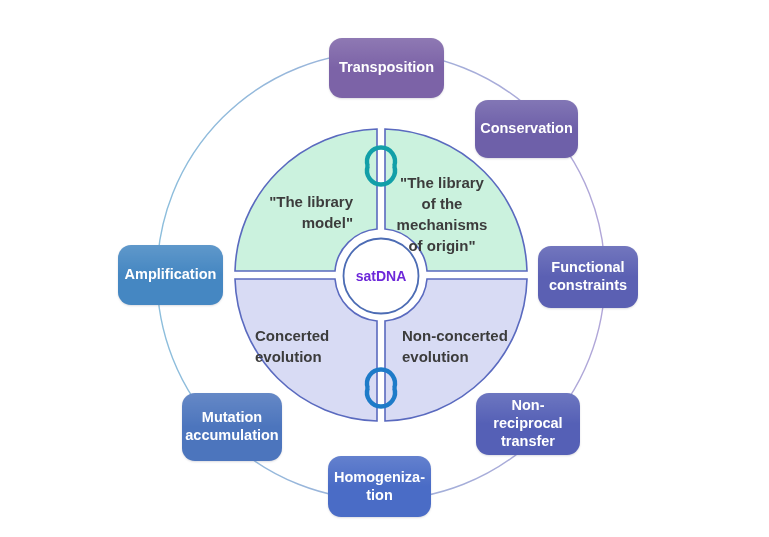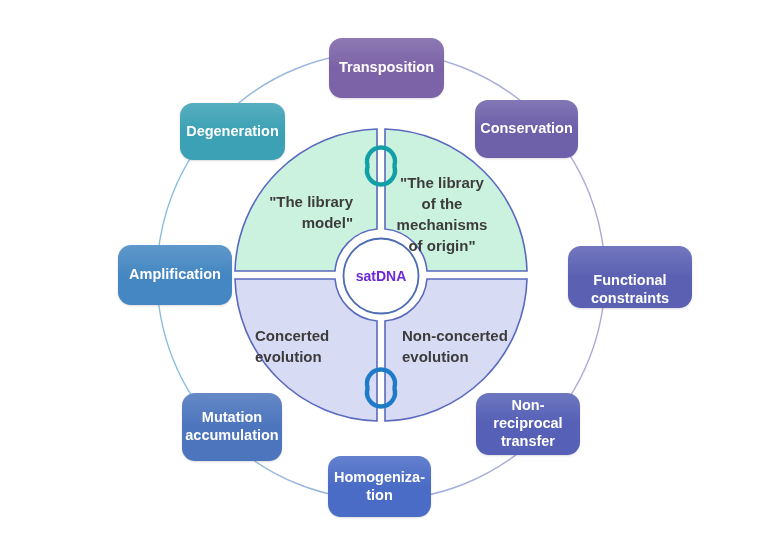--- a/index.html
+++ b/index.html
@@ -40,22 +40,22 @@
     border-radius:13px;
     display:flex; align-items:center; justify-content:center;
     color:#ffffff; font-weight:bold; font-size:14.5px;
     text-align:center; line-height:1.24; white-space:pre-line;
     background-image: linear-gradient(180deg, rgba(255,255,255,0.14), rgba(255,255,255,0) 50%);
     box-shadow: 0 1px 2px rgba(60,60,90,0.18);
   }
   .b-transposition   { left:329px; top:38px;  width:115px; height:60px; }
   .b-degeneration    { left:180px; top:103px; width:105px; height:57px; }
   .b-conservation    { left:475px; top:100px; width:103px; height:58px;text-align:center; }
-  .b-amplification   { left:118px; top:245px; width:114px; height:60px; }
-  .b-functional      { left:568px; top:246px; width:124px; height:62px;align-items:flex-end; }
+  .b-amplification   { left:118px; top:245px; width:105px; height:60px; }
+  .b-functional      { left:538px; top:246px; width:100px; height:62px; }
   .b-mutation        { left:182px; top:393px; width:100px; height:68px; }
   .b-nonreciprocal   { left:476px; top:393px; width:104px; height:62px; }
   .b-homogenization  { left:328px; top:456px; width:103px; height:61px; }
 </style>
 </head>
 <body>
 
 <div class="canvas">
 
   <svg width="769" height="537" viewBox="0 0 769 537">
@@ -95,23 +95,20 @@
   <div class="qlabel bl">Concerted
 evolution</div>
   <div class="qlabel br">Non-concerted
 evolution</div>
 
   <div class="hub-label">satDNA</div>
 
   <div class="box b-transposition" style="background-color: rgb(124, 99, 167);">
     <span>Transposition</span>
   </div>
-  <div class="box b-degeneration" style="background-color: rgb(60, 161, 181);">
-    <span>Degeneration</span>
-  </div>
   <div class="box b-conservation" style="background-color: rgb(110, 96, 169);">
     <span>Conservation</span>
   </div>
   <div class="box b-amplification" style="background-color: rgb(69, 135, 194);">
     <span>Amplification</span>
   </div>
   <div class="box b-functional" style="background-color: rgb(91, 96, 179);">
     <span>Functional
 constraints</span>
   </div>

